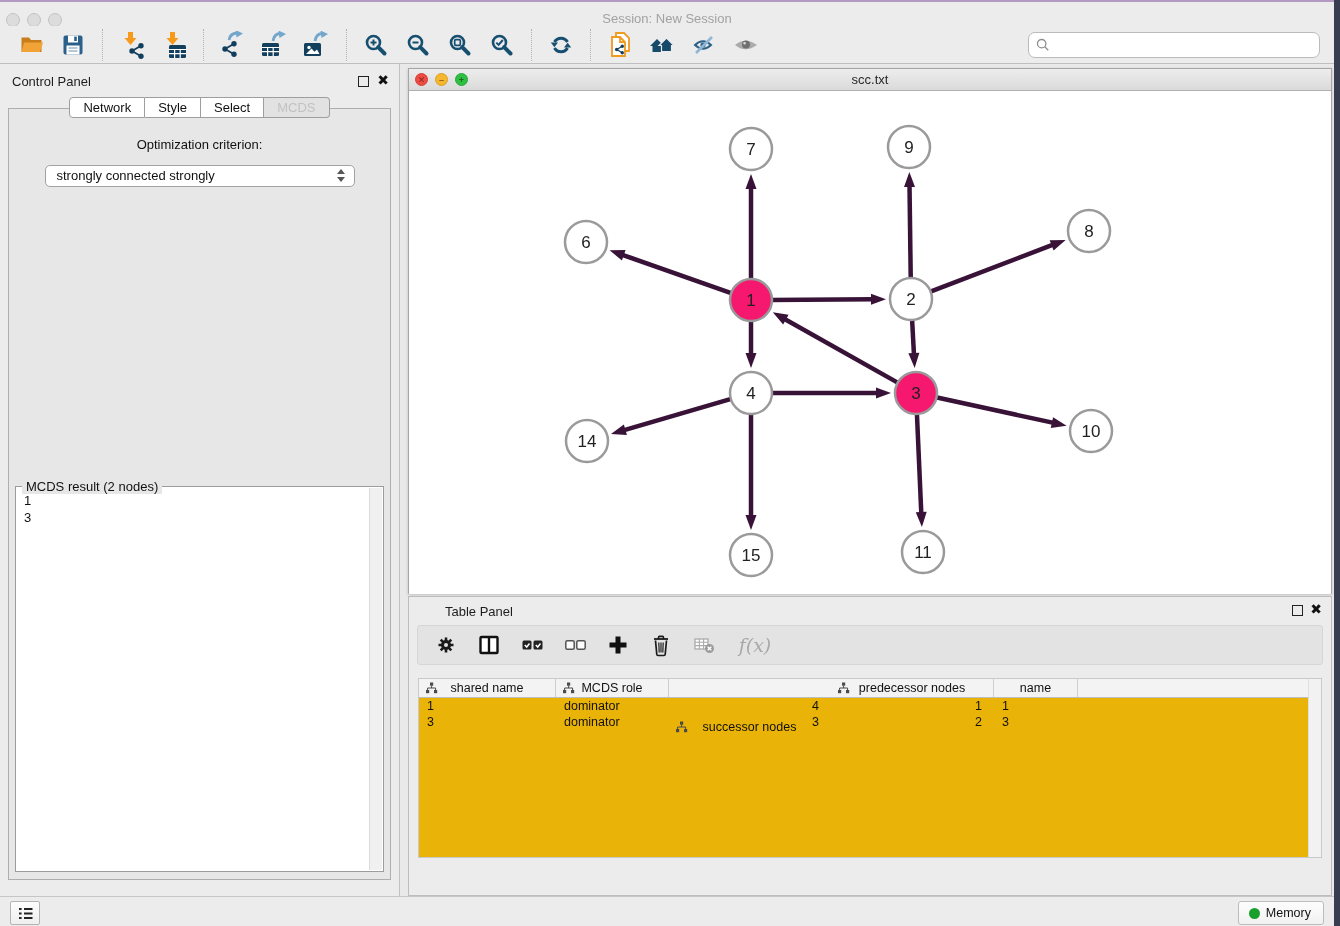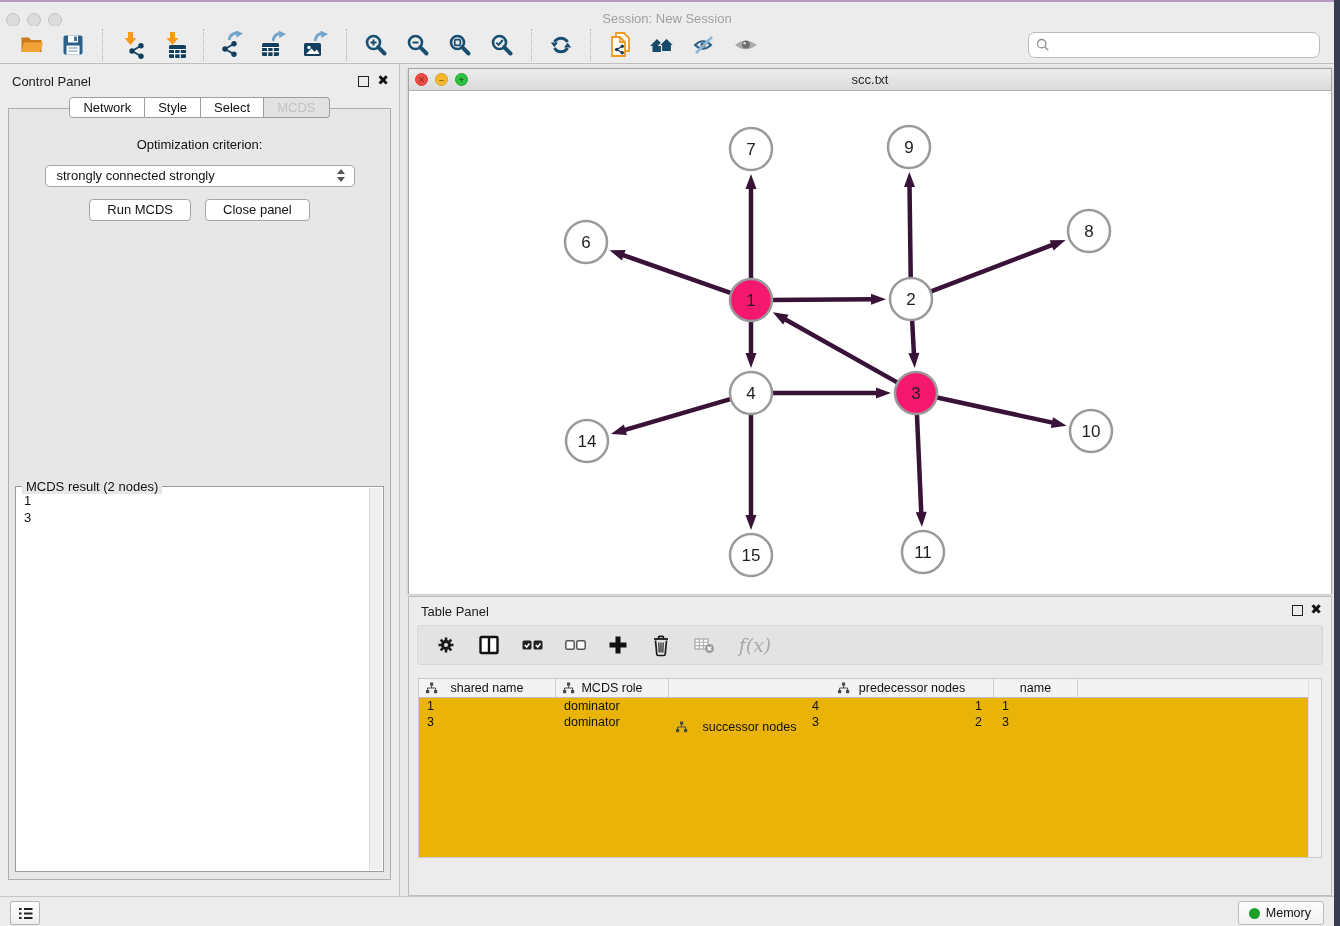--- a/index.html
+++ b/index.html
@@ -54,21 +54,21 @@
   .net-window { position:absolute; left:408px; top:4px; width:924px; height:526px; background:#fff; border:1px solid #a6a6a6; box-shadow:0 1px 3px rgba(0,0,0,.18); }
   .net-titlebar { position:relative; height:22px; background:linear-gradient(#ededed,#dadada); border-bottom:1px solid #b0b0b0; }
   .net-titlebar .title { position:absolute; left:0; right:0; top:3px; text-align:center; font-size:13px; color:#2a2a2a; }
   .traffic { position:absolute; top:4px; width:13px; height:13px; border-radius:50%; font-size:9px; font-weight:bold; color:rgba(0,0,0,.45); text-align:center; line-height:12px; cursor:default; }
   .t-red { left:6px; background:#ee4c42; border:1px solid #d63f38; }
   .t-yellow { left:26px; background:#f6b62e; border:1px solid #db9e22; }
   .t-green { left:46px; background:#2fc042; border:1px solid #26a636; }
   .net-canvas { position:absolute; left:0; top:22px; width:922px; height:503px; background:#fff; }
 
   
-  .table-panel { position:absolute; left:408px; top:532px; width:924px; height:300px; background:#ececec; border:1px solid #bdbdbd; }
+  .table-panel { position:absolute; left:408px; top:532px; width:924px; height:300px; background:#ececec; border:1px solid #bdbdbd;padding-left:24px; }
   .tp-head { position:relative; height:26px; }
   .tp-head .panel-title { position:absolute; left:12px; top:7px; font-size:13px; color:#1d1d1d; }
   .tp-toolbar { position:absolute; left:8px; right:8px; top:28px; height:40px; background:#e3e3e3; border:1px solid #d6d6d6; border-radius:3px; display:flex; align-items:center; padding-left:16px; gap:19px; }
   .tp-ic { display:flex; align-items:center; justify-content:center; width:24px; height:26px; cursor:default; }
   .fx-label { font-family:"DejaVu Serif",serif; font-style:italic; font-size:19px; color:#a8a8a8; }
   .grid { position:absolute; left:9px; right:9px; top:81px; bottom:37px; background:#eab308; border:1px solid #c9c9c9; overflow:hidden; }
   .grid-scroll { position:absolute; top:0; bottom:0; right:0; width:13px; background:#f2f2f2; border-left:1px solid #e0e0e0; }
   .thead { display:flex; height:19px; background:#f3f3f3; border-bottom:1px solid #bdbdbd; }
   .th { display:flex; align-items:center; justify-content:center; gap:5px; font-size:12.5px; color:#111; border-right:1px solid #cecece; position:relative; cursor:default; }
   .th svg { position:absolute; left:6px; }
@@ -261,24 +261,20 @@
       </div>
       <div class="cp-box">
         <div class="opt-label">Optimization criterion:</div>
         <div class="select">
           <span>strongly connected strongly</span>
           <span class="stepper">
               <i class="up"></i>
               <i class="down"></i>
             </span>
         </div>
-        <div class="btn-row">
-          <button class="pbtn">Run MCDS</button>
-          <button class="pbtn">Close panel</button>
-        </div>
         <div class="fieldset">
           <span class="legend">MCDS result (2 nodes)</span>
           <div class="result-area">
               <div>1</div>
               <div>3</div>
             </div>
           <div class="result-scroll"></div>
         </div>
       </div>
     </div>

